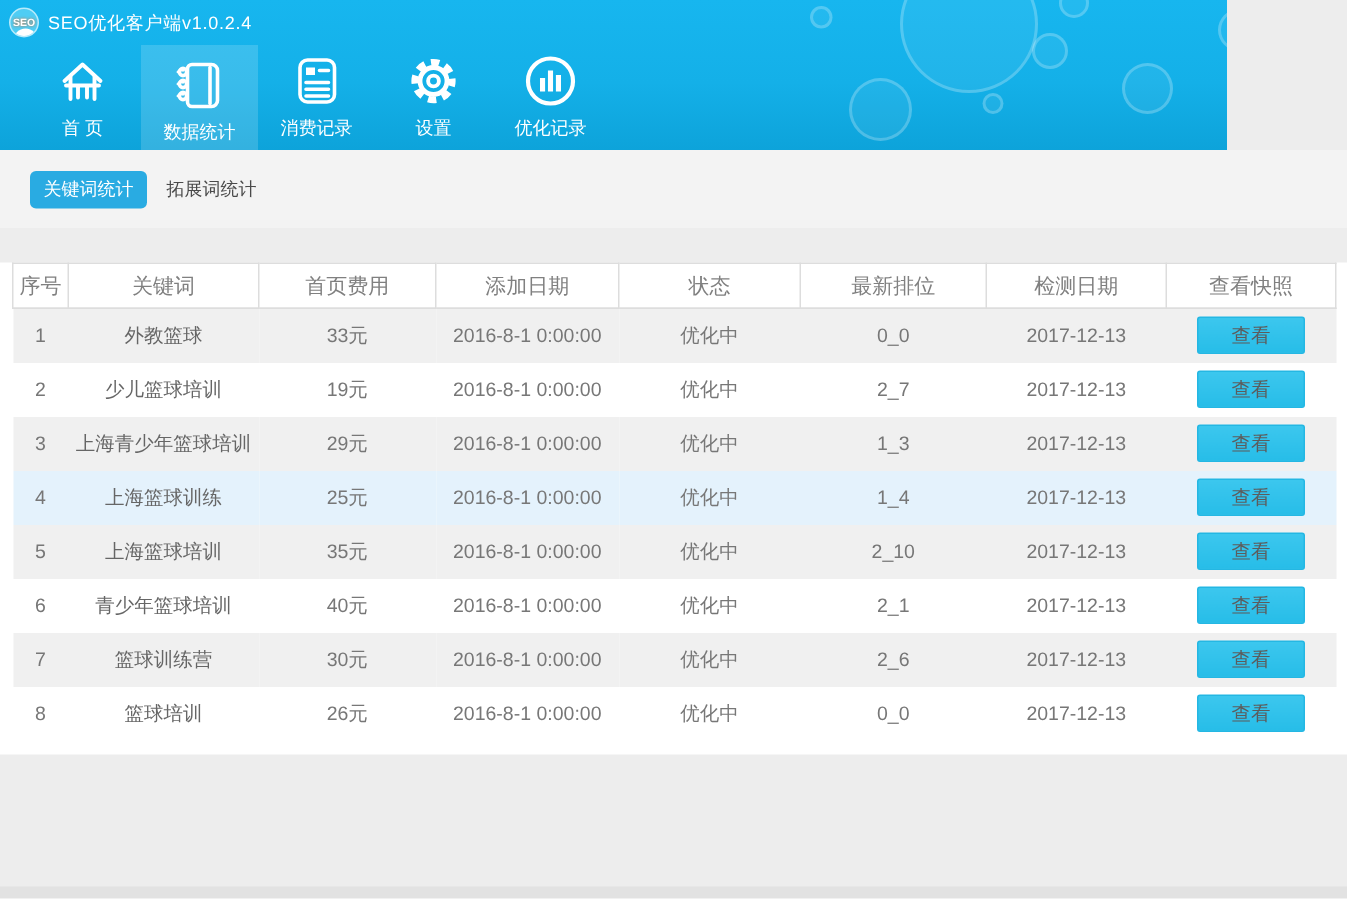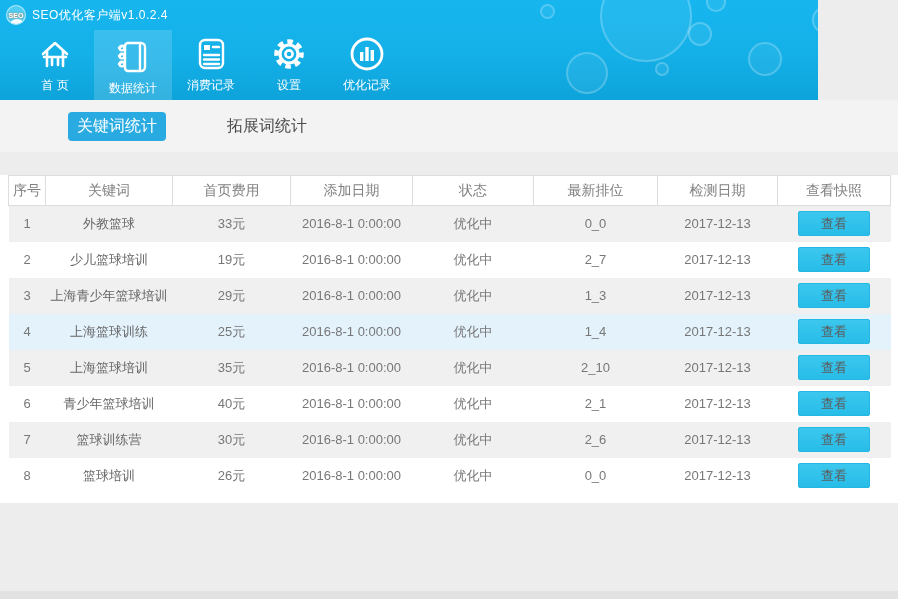--- a/index.html
+++ b/index.html
@@ -38,21 +38,21 @@
   .navbar { position:absolute; top:30px; left:0; width:898px; height:70px; display:flex; padding-left:16px; z-index:2; }
   .nav-item { width:78px; height:70px; display:flex; flex-direction:column; align-items:center;
     justify-content:flex-start; padding-top:4px; cursor:pointer; }
   .nav-item.selected { background:rgba(255,255,255,0.16);justify-content:center; }
   .nav-item svg { width:40px; height:40px; display:block; }
   .nav-label { color:#fff; font-size:12px; margin-top:3px; white-space:nowrap; }
 
   
   .tabbar { position:absolute; top:100px; left:0; width:898px; height:52px;
     background:#f3f3f3; display:flex; align-items:center; padding-left:20px; gap:4px; }
-  .tab { font-size:16px; padding:4px 9px; border-radius:4px; color:#4a4a4a; cursor:pointer;margin-left:48px; }
+  .tab { font-size:12px; padding:4px 9px; border-radius:4px; color:#4a4a4a; cursor:pointer; }
   .tab.active { background:#29abe2; color:#fff; }
 
   
   .panel { position:absolute; top:152px; left:0; width:898px; height:351px; background:#fff;margin-top:23px; }
   table { border-collapse:collapse; table-layout:fixed; width:882px; margin-left:8px; }
   thead th {
     height:30px; font-size:14px; font-weight:normal; color:#808080; background:#fff;
     border:1px solid #ddd; text-align:center;
   }
   tbody td { height:36px; font-size:13px; color:#777; text-align:center; padding:0; }

